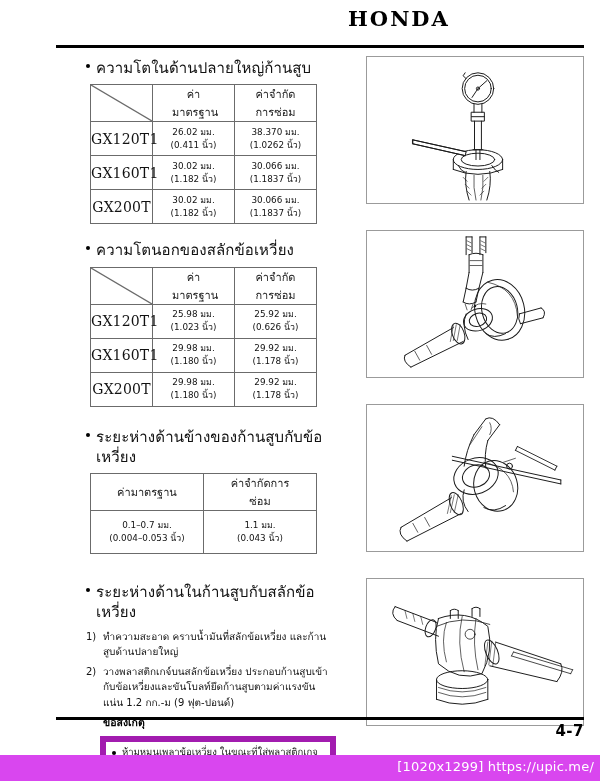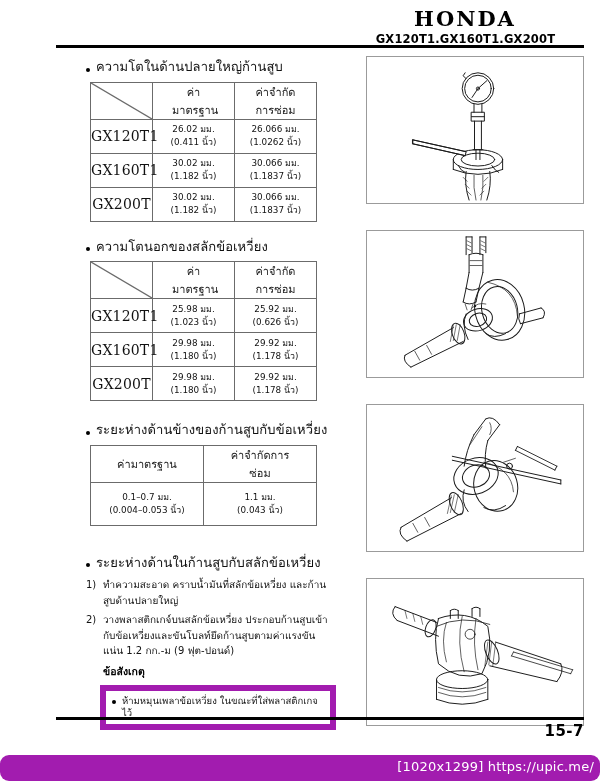--- a/index.html
+++ b/index.html
@@ -24,21 +24,21 @@
     background: #ffffff;
     box-sizing: border-box;
   }
 
   
   .header {
     position: absolute;
     left: 348px;
     top: 8px;
     width: 236px;
-    text-align: center;
+    text-align: left;
   }
   .brand {
     font-family: "DejaVu Serif", "Liberation Serif", serif;
     font-weight: 700;
     font-size: 21px;
     letter-spacing: 2.0px;
     color: #000;
     line-height: 1;
     padding-right: 2px;
   }
@@ -81,22 +81,22 @@
   
   .left-col {
     position: absolute;
     left: 86px;
     top: 58px;
     width: 248px;
   }
   .section { margin-bottom: 2px; }
   .sec-heading {
     display: flex;
-    align-items: center;
-    font-size: 13px;
+    align-items: flex-start;
+    font-size: 15px;
     color: #111;
     line-height: 1.35;
     margin-bottom: 6px;
     letter-spacing: 0.1px;
   }
   .bullet-dot {
     flex: 0 0 auto;
     width: 4px; height: 4px;
     background: #000;
     border-radius: 50%;
@@ -221,42 +221,40 @@
   }
   .fig svg { display: block; width: 100%; height: 100%; }
 
   
   .watermark-strip {
     position: absolute;
     left: 0;
     top: 755px;
     width: 600px;
     height: 26px;
-    background: #a21caf;
-    border-radius: 9px;
+    background: #d946ef;
   }
   .watermark-text {
     position: absolute;
     right: 6px;
     top: 4px;
     color: #ffffff;
     font-family: "DejaVu Sans", "Liberation Sans", sans-serif;
     font-size: 13px;
     letter-spacing: 0.2px;
     white-space: nowrap;
   }
 </style>
 </head>
 <body>
 
 <div class="page">
 
   <div class="header">
     <div class="brand">HONDA</div>
-    <div class="model-line">GX120T1.GX160T1.GX200T</div>
   </div>
   <div class="rule-top"></div>
 
   <div class="left-col">
 
     <div class="section">
       <div class="sec-heading">
         <span class="bullet-dot"></span>
         <span class="txt">ความโตในด้านปลายใหญ่ก้านสูบ</span>
       </div>
@@ -276,21 +274,21 @@
             <td class="hdr-cell">ค่ามาตรฐาน</td>
             <td class="hdr-cell">ค่าจำกัดการซ่อม</td>
           </tr>
           <tr>
             <td class="model-cell">GX120T1</td>
             <td class="val-cell">
               <span class="ln">26.02 มม.</span>
               <span class="ln">(0.411 นิ้ว)</span>
             </td>
             <td class="val-cell">
-              <span class="ln">26.066 มม.</span>
+              <span class="ln">38.370 มม.</span>
               <span class="ln">(1.0262 นิ้ว)</span>
             </td>
           </tr>
           <tr>
             <td class="model-cell">GX160T1</td>
             <td class="val-cell">
               <span class="ln">30.02 มม.</span>
               <span class="ln">(1.182 นิ้ว)</span>
             </td>
             <td class="val-cell">
@@ -604,19 +602,19 @@
           <path d="M146 78 L148 74 M206 96 L208 92" stroke-width="0.8"></path>
 
           <circle cx="104" cy="56" r="5" stroke-width="0.8"></circle>
         </g>
       </svg>
     </div>
 
   </div>
 
   <div class="rule-bottom"></div>
-  <div class="page-number">15-7</div>
+  <div class="page-number">4-7</div>
 
 </div>
 
 <div class="watermark-strip">
   <span class="watermark-text">[1020x1299] https://upic.me/</span>
 </div>
 
 </body></html>

